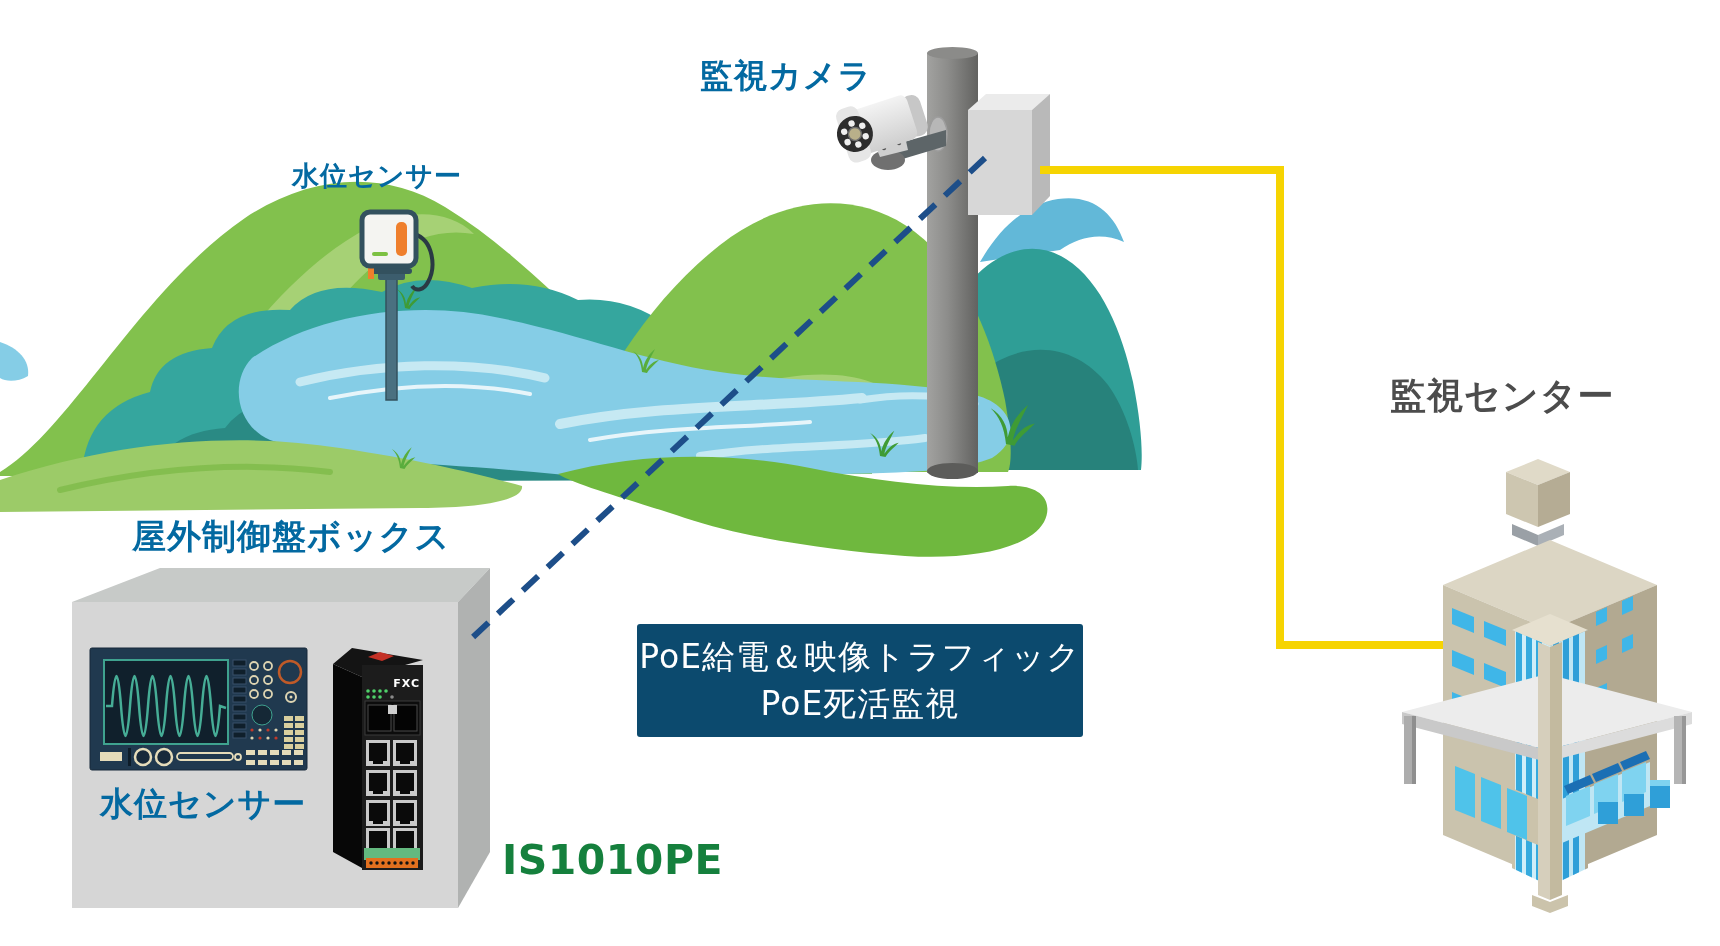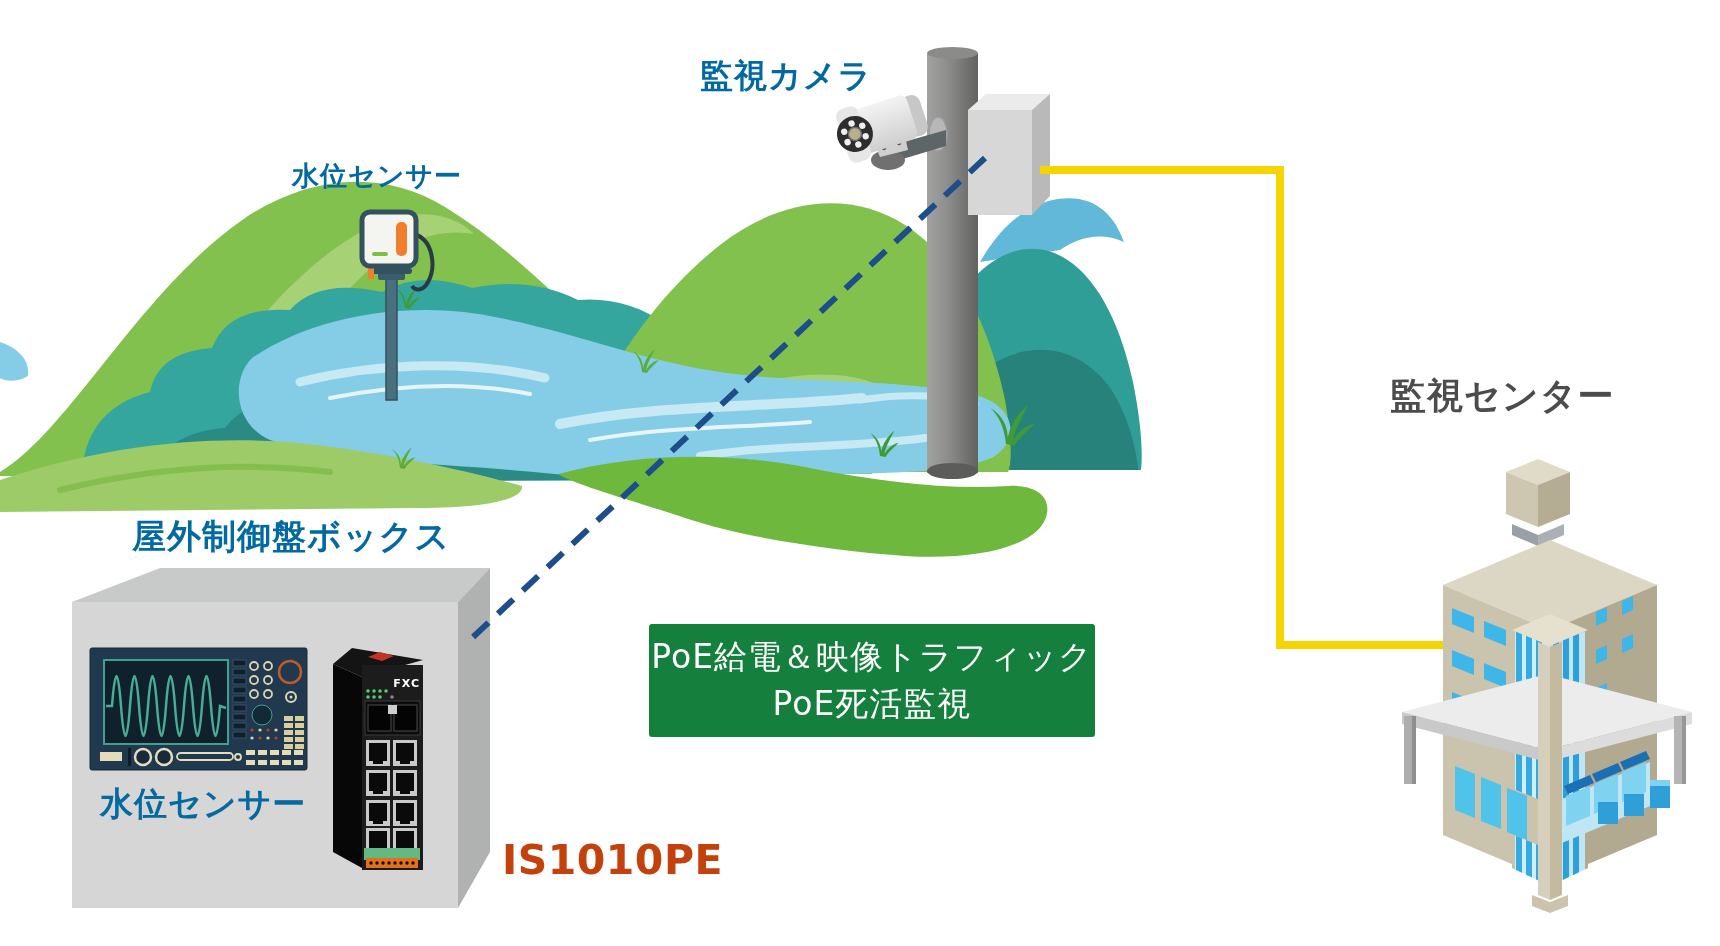--- a/index.html
+++ b/index.html
@@ -8,26 +8,26 @@
     font-family:"DejaVu Sans","Liberation Sans",sans-serif;
   }
   #art{position:absolute;left:0;top:0;width:1720px;height:946px;}
   .label{
     position:absolute;white-space:nowrap;color:#0369a1;font-weight:600;letter-spacing:1px;
   }
   .label-camera{left:700px;top:54px;font-size:33px;}
   .label-sensor{left:292px;top:158px;font-size:27px;}
   .label-controlbox{left:132px;top:514px;font-size:34px;}
   .label-datalogger{left:100px;top:782px;font-size:33px;}
-  .label-model{left:502px;top:836px;font-size:41px;font-weight:800;color:#c2410c;letter-spacing:0.5px;text-align:center;}
+  .label-model{left:502px;top:836px;font-size:41px;font-weight:800;color:#15803d;letter-spacing:0.5px;text-align:center;}
   .label-center{left:1366px;top:372px;font-size:36px;font-weight:700;color:#4c4c4c;margin-left:24px;}
   .info-box{
-    position:absolute;left:637px;top:624px;width:446px;height:113px;background:#15803d;
+    position:absolute;left:637px;top:624px;width:446px;height:113px;background:#0c4a6e;
     border-radius:3px;display:flex;flex-direction:column;align-items:center;justify-content:center;
-    color:#ffffff;font-size:33px;font-weight:500;line-height:1.42;letter-spacing:1px;margin-left:12px;
+    color:#ffffff;font-size:33px;font-weight:500;line-height:1.42;letter-spacing:1px;
   }
 </style>
 </head>
 <body>
 
 <div id="stage">
 
 <svg id="art" viewBox="0 0 1720 946">
   <defs>
     <linearGradient id="poleGrad" x1="0" y1="0" x2="1" y2="0">

